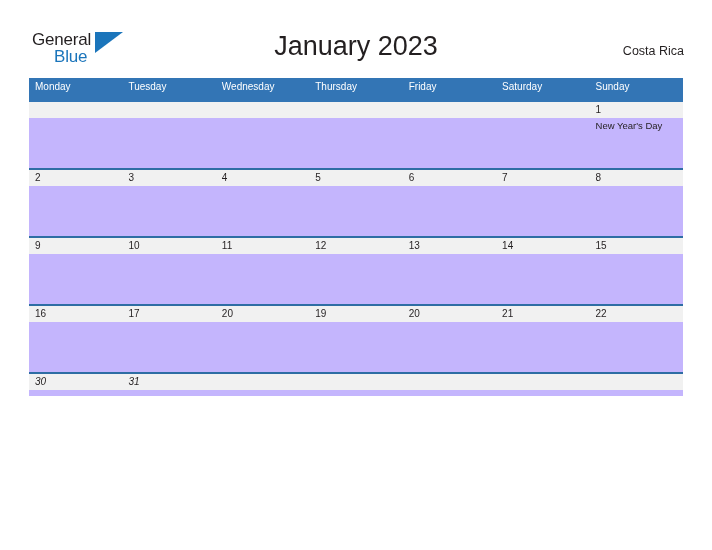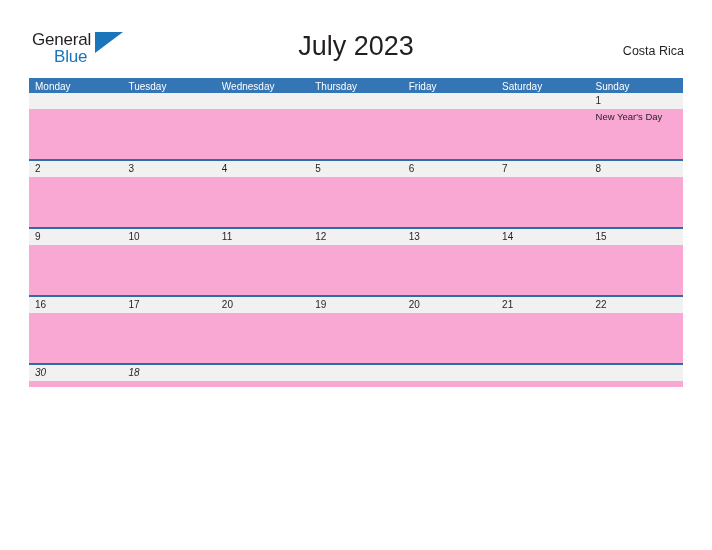--- a/index.html
+++ b/index.html
@@ -90,21 +90,21 @@
   .calendar {
     position: absolute;
     left: 29px;
     top: 78px;
     width: 654px;
   }
 
   .weekday-row {
     display: flex;
     width: 654px;
-    height: 15px;
+    height: 24px;
     background: #3375b5;
   }
   .weekday-cell {
     width: 93.43px;
     flex: 0 0 93.43px;
     box-sizing: border-box;
     padding-left: 6px;
     color: #ffffff;
     font-size: 10px;
     line-height: 17px;
@@ -138,21 +138,21 @@
     line-height: 16px;
     color: #231f20;
     white-space: nowrap;
     overflow: hidden;
   }
 
   .event-band {
     display: flex;
     width: 654px;
     height: 50px;
-    background: #f9a8d4;
+    background: #c4b5fd;
   }
   .event-cell {
     width: 93.43px;
     flex: 0 0 93.43px;
     box-sizing: border-box;
     padding-left: 6px;
     padding-top: 2px;
     font-size: 9.5px;
     line-height: 12px;
     color: #231f20;
@@ -175,21 +175,21 @@
   <div class="logo">
     <span class="logo-general">General</span>
     <span class="logo-flag">
       <svg width="28" height="22" viewBox="0 0 28 22" xmlns="http://www.w3.org/2000/svg">
         <polygon points="0,0 28,0 0,21" fill="#1b75bb"></polygon>
       </svg>
     </span>
     <span class="logo-blue">Blue</span>
   </div>
 
-  <div class="cal-title">July 2023</div>
+  <div class="cal-title">January 2023</div>
 
   <div class="cal-country">Costa Rica</div>
 
 </div>
 
 <div class="calendar">
 
   <div class="weekday-row">
     <div class="weekday-cell">Monday</div>
     <div class="weekday-cell">Tuesday</div>
@@ -279,21 +279,21 @@
           <div class="event-cell"></div>
           <div class="event-cell"></div>
           <div class="event-cell"></div>
           <div class="event-cell"></div>
           <div class="event-cell"></div>
         </div>
       </div>
       <div class="week-row last-week">
         <div class="date-band">
           <div class="date-cell">30</div>
-          <div class="date-cell">18</div>
+          <div class="date-cell">31</div>
           <div class="date-cell"></div>
           <div class="date-cell"></div>
           <div class="date-cell"></div>
           <div class="date-cell"></div>
           <div class="date-cell"></div>
         </div>
         <div class="event-band">
           <div class="event-cell"></div>
           <div class="event-cell"></div>
           <div class="event-cell"></div>

